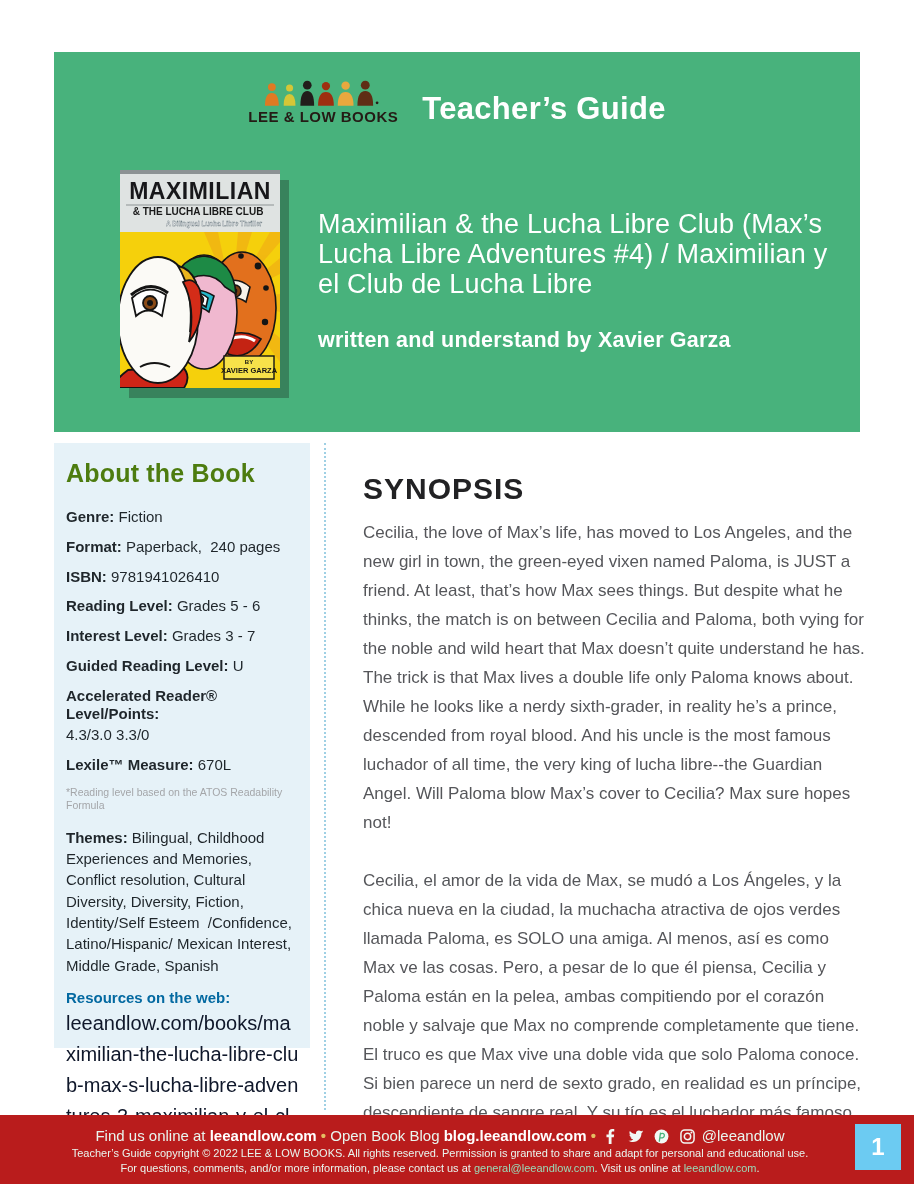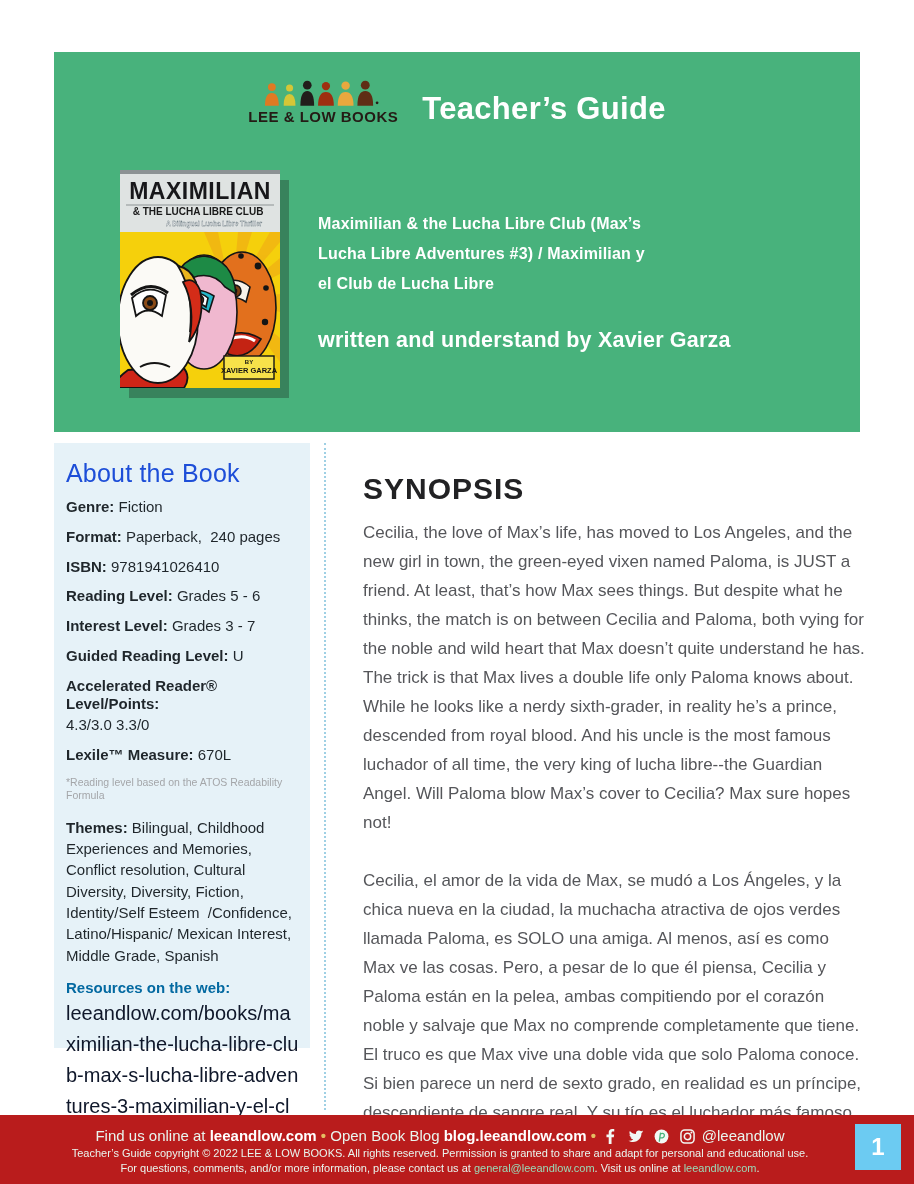--- a/index.html
+++ b/index.html
@@ -11,27 +11,27 @@
   .brand-row{position:absolute;top:28px;left:0;right:0;display:flex;justify-content:center;
              align-items:flex-end;gap:24px;}
   .logo-stack{display:flex;flex-direction:column;align-items:center;gap:2px;}
   .brand-text{font-size:15px;font-weight:800;color:#241b15;letter-spacing:.5px;white-space:nowrap;}
   .guide-title{font-size:31px;font-weight:800;color:#ffffff;letter-spacing:.3px;line-height:1;
                padding-bottom:1px;}
 
   .cover-wrap{position:absolute;left:66px;top:118px;width:160px;height:218px;
               box-shadow:9px 10px 0 rgba(30,40,35,.35);background:#b91c1c;}
   .title-block{position:absolute;left:264px;top:157px;color:#ffffff;}
-  .title-line{font-size:16px;font-weight:700;line-height:30px;letter-spacing:.2px;}
+  .title-line{font-size:27px;font-weight:400;line-height:30px;letter-spacing:.2px;}
   .byline{font-size:21.5px;font-weight:700;margin-top:29px;letter-spacing:.2px;}
 
   
   .sidebar{position:absolute;left:54px;top:443px;width:256px;height:605px;background:#e6f2f8;
            box-sizing:border-box;padding:16px 11px 0 12px;}
-  .about-heading{font-size:25px;font-weight:400;color:#1d4ed8;margin:0 0 10px 0;letter-spacing:.2px;}
+  .about-heading{font-size:25px;font-weight:700;color:#4d7c0f;margin:0 0 20px 0;letter-spacing:.2px;}
   .field{font-size:15px;color:#1f262b;margin-bottom:11px;line-height:1.25;}
   .field b{font-weight:700;}
   .field.stacked span{display:block;margin-top:2px;}
   .side-note{font-size:10.5px;color:#a4a6a9;margin:2px 0 14px 0;line-height:1.3;}
   .themes{font-size:15px;color:#1f262b;line-height:1.42;margin-bottom:13px;}
   .themes b{font-weight:700;}
   .resources-label{font-size:15px;font-weight:700;color:#0369a1;margin-bottom:2px;}
   .resources-link{font-size:20px;color:#0f172a;line-height:1.55;word-break:break-all;
                   text-decoration:none;display:block;cursor:pointer;}
   .disclaimer{position:absolute;left:54px;top:1057px;width:254px;font-size:10.5px;color:#a4a6a9;
@@ -141,21 +141,21 @@
           <path d="M20 197 Q34 189 50 197" fill="none"></path>
         </g>
         <rect x="104" y="186" width="50" height="23" fill="#f7e24a" stroke="#141414" stroke-width="1.4"></rect>
         <text x="129" y="194" text-anchor="middle" font-family="Liberation Sans, sans-serif" font-size="6" font-weight="800" fill="#141414">BY</text>
         <text x="129" y="203" text-anchor="middle" font-family="Liberation Sans, sans-serif" font-size="7.5" font-weight="800" fill="#141414">XAVIER GARZA</text>
       </svg>
     </div>
 
     <div class="title-block">
       <div class="title-line">Maximilian &amp; the Lucha Libre Club (Max’s</div>
-      <div class="title-line">Lucha Libre Adventures #3) / Maximilian y</div>
+      <div class="title-line">Lucha Libre Adventures #4) / Maximilian y</div>
       <div class="title-line">el Club de Lucha Libre</div>
       <div class="byline">written and understand by Xavier Garza</div>
     </div>
   </div>
 
   <aside class="sidebar">
     <h2 class="about-heading">About the Book</h2>
 
     <div class="field">
       <b>Genre:</b>

